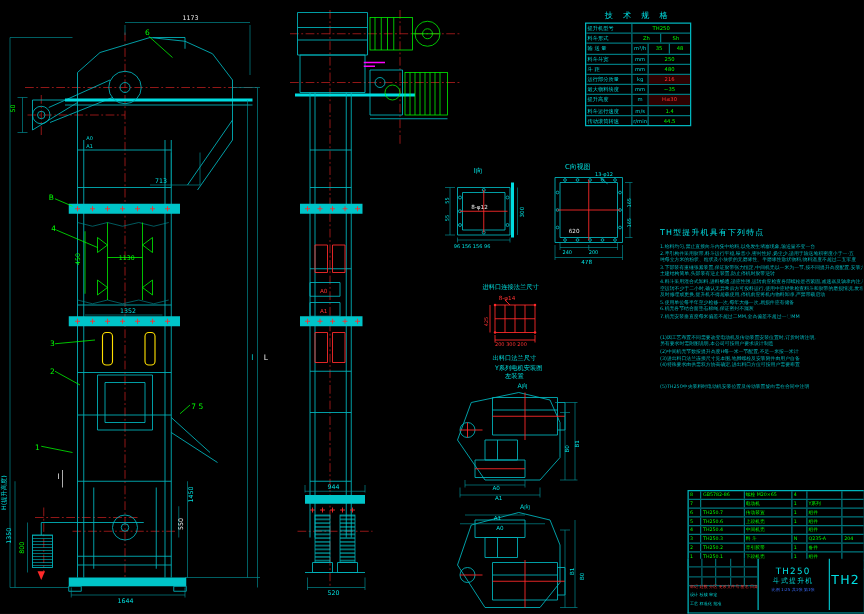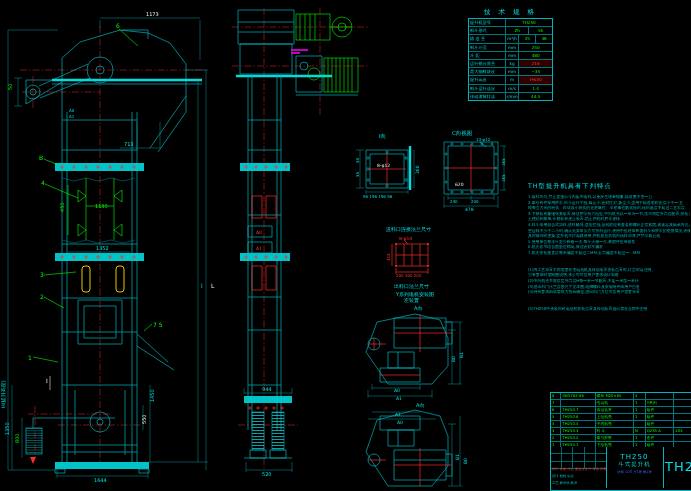--- a/index.html
+++ b/index.html
@@ -54,21 +54,21 @@
   .revcell{flex:1;border-right:1px solid #00676e;}
   .revcell:last-child{border-right:none;}
   .rev-red{position:absolute;left:1px;top:20px;font-size:3.3px;color:#ff3232;white-space:nowrap;overflow:hidden;width:54px;}
   .staff1{position:absolute;left:1px;top:27px;font-size:3.3px;color:#00d8d8;white-space:nowrap;}
   .staff2{position:absolute;left:1px;top:34px;font-size:3.3px;color:#00d8d8;white-space:nowrap;}
   .tb-center{position:absolute;left:55px;top:0;width:57px;height:41px;border-right:1px solid #00b4bc;text-align:center;}
   .tb-model{font-size:7px;color:#00e0e4;margin-top:6px;letter-spacing:1px;}
   .tb-name{font-size:5.5px;color:#00d8d8;letter-spacing:1px;}
   .tb-scale{font-size:3.3px;color:#3a6cff;margin-top:2px;white-space:nowrap;overflow:hidden;}
   .tb-right{position:absolute;left:112px;top:0;width:28px;height:41px;}
-  .tb-dno{font-size:13px;color:#00e0e4;margin-top:12px;padding-left:2px;letter-spacing:1px;}
+  .tb-dno{font-size:10px;color:#00e0e4;margin-top:12px;padding-left:2px;letter-spacing:1px;}
 </style>
 </head>
 <body>
 
 <div class="stage">
 
   <svg width="691" height="491" viewBox="0 0 691 491">
     <defs>
       <pattern id="hatch" width="4" height="2.4" patternUnits="userSpaceOnUse">
         <path d="M0,1.2 H4" stroke="#00b4bc" stroke-width=".5"></path>

